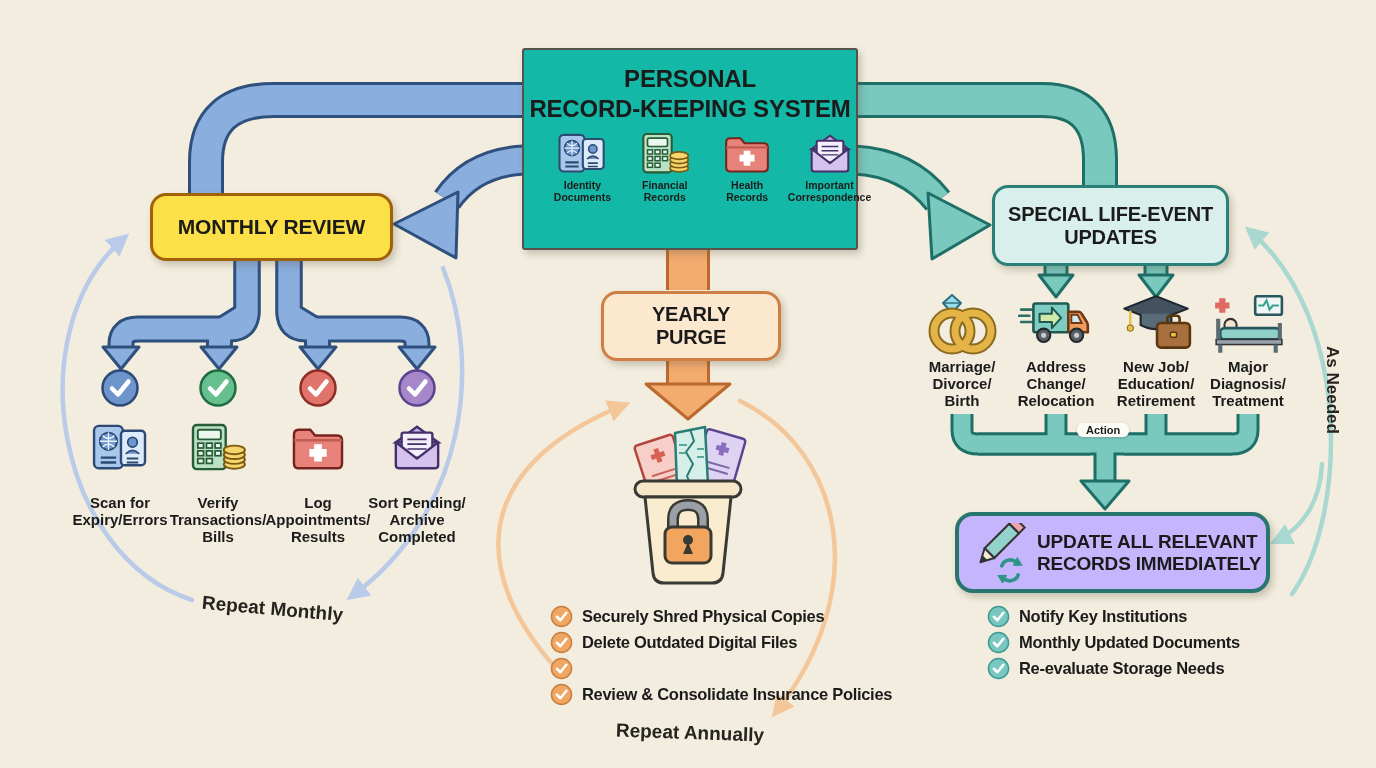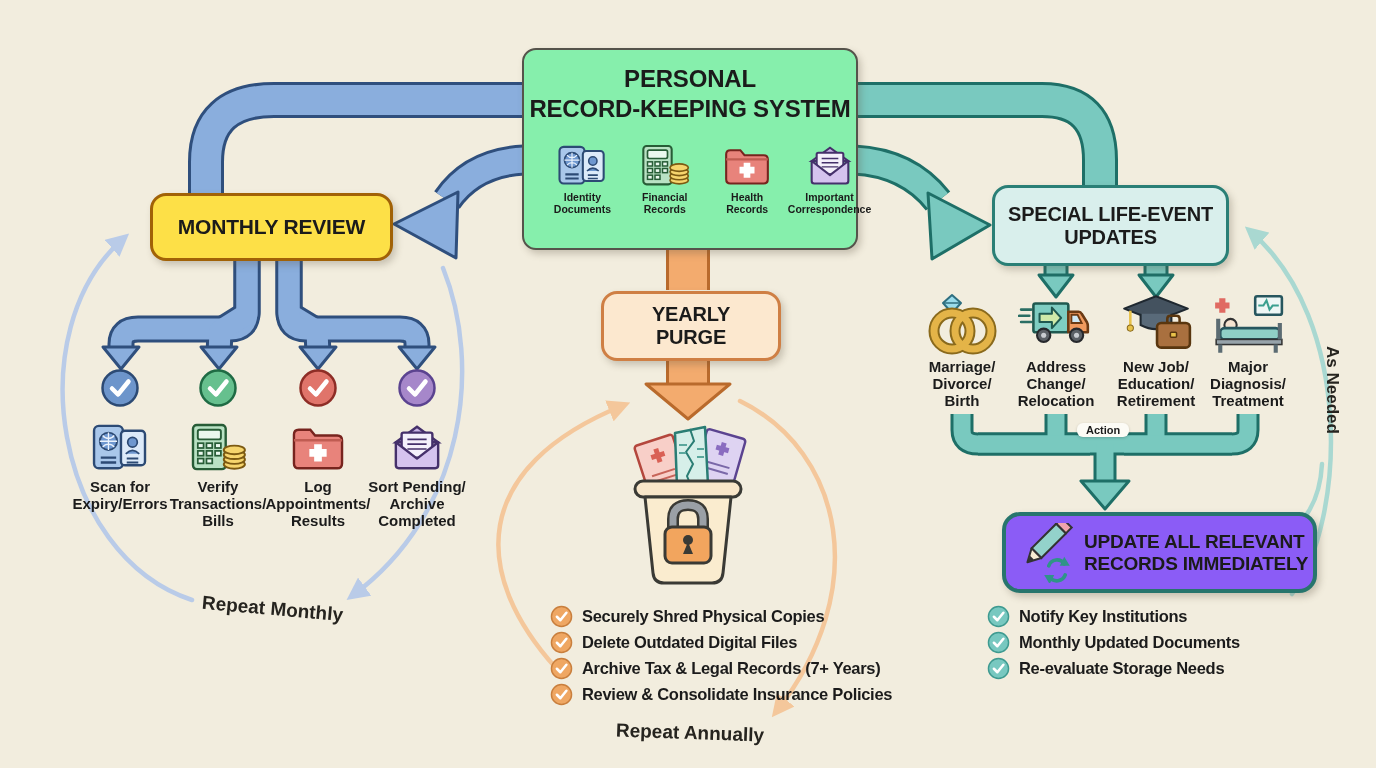--- a/index.html
+++ b/index.html
@@ -4,44 +4,44 @@
 <style>
   html,body{margin:0;padding:0;background:#f2edde;}
   #canvas{position:relative;width:1376px;height:768px;overflow:hidden;
           font-family:"Liberation Sans","DejaVu Sans",sans-serif;color:#1b1b1b;
           background:#f2edde;}
   #wires{position:absolute;left:0;top:0;z-index:1;}
   .box{position:absolute;z-index:3;display:flex;flex-direction:column;align-items:center;
        justify-content:center;text-align:center;border-radius:16px;
        box-shadow:3px 4px 7px rgba(90,80,60,.28);}
   .box .t{font-weight:700;white-space:pre-line;line-height:1.15;letter-spacing:-.2px;}
-  #center-box{left:522px;top:48px;width:332px;height:198px;background:#86efac;
-      border:2.5px solid #55534b;border-radius:14px;justify-content:flex-start;gap:12px;}
+  #center-box{left:522px;top:48px;width:332px;height:198px;background:#14b8a6;
+      border:2.5px solid #55534b;border-radius:3px;justify-content:flex-start;}
   #center-box .t{font-size:24px;margin-top:14px;line-height:1.25;}
   #center-cats{display:flex;width:100%;justify-content:space-evenly;margin-top:8px;padding-left:32px;}
   .cat{display:flex;flex-direction:column;align-items:center;width:80px;}
   .cat .icon{width:50px;height:44px;}
   .cat .lbl{font-size:10.5px;font-weight:700;line-height:1.15;white-space:pre-line;margin-top:3px;}
   #monthly-box{left:150px;top:193px;width:237px;height:62px;background:#fde047;
       border:3px solid #a16207;}
   #monthly-box .t{font-size:21px;}
   #yearly-box{left:601px;top:291px;width:174px;height:64px;background:#fce8cf;
       border:3.5px solid #cf7f44;}
   #yearly-box .t{font-size:20px;}
   #special-box{left:992px;top:185px;width:231px;height:75px;background:#d9efec;
       border:3px solid #2a7f76;}
   #special-box .t{font-size:20px;}
-  #update-box{left:955px;top:512px;width:307px;height:73px;background:#8b5cf6;
-      border:4px solid #27756d;border-radius:18px;flex-direction:row;justify-content:flex-start;margin-left:47px;}
+  #update-box{left:955px;top:512px;width:307px;height:73px;background:#c4b5fd;
+      border:4px solid #27756d;border-radius:18px;flex-direction:row;justify-content:flex-start;}
   #update-box .t{font-size:19px;text-align:left;margin-left:6px;}
   #update-box .icon{width:64px;height:60px;margin-left:8px;flex:none;}
   .mcol{position:absolute;top:368px;width:120px;z-index:2;display:flex;flex-direction:column;align-items:center;}
   .mcol .chk{width:40px;height:40px;}
   .mcol .icon{width:58px;height:50px;margin-top:15px;}
-  .mcol .lbl{font-size:15px;font-weight:700;line-height:1.12;white-space:pre-line;margin-top:6px;text-align:center;}
+  .mcol .lbl{font-size:15px;font-weight:700;line-height:1.12;white-space:pre-line;margin-top:22px;text-align:center;}
   .ecol{position:absolute;top:293px;width:110px;z-index:2;display:flex;flex-direction:column;align-items:center;}
   .ecol .icon{width:76px;height:62px;}
   .ecol .lbl{font-size:15px;font-weight:700;line-height:1.12;white-space:pre-line;margin-top:4px;text-align:center;}
   .check-list{position:absolute;z-index:2;}
   .check-list .row{display:flex;align-items:center;height:26px;}
   .check-list .chk{width:23px;height:23px;margin-right:9px;flex:none;}
   .check-list .lbl{font-size:16.5px;font-weight:700;letter-spacing:-.3px;white-space:nowrap;}
   #yearly-list{left:550px;top:603px;}
   #update-list{left:987px;top:603px;}
   .cycle-label{position:absolute;z-index:2;font-size:19px;font-weight:600;color:#26241f;}
@@ -331,21 +331,20 @@
             <circle cx="20" cy="20" r="17.5" fill="#efa763" stroke="#c97f3d" stroke-width="2.5"></circle>
             <path d="M12 20.5 L18 26.5 L28.5 13.5" fill="none" stroke="#ffffff" stroke-width="4.5" stroke-linecap="round" stroke-linejoin="round"></path>
           </svg></span>
     <span class="lbl">Delete Outdated Digital Files</span>
   </div>
   <div class="row">
     <span class="chk"><svg viewBox="0 0 40 40" width="100%" height="100%">
             <circle cx="20" cy="20" r="17.5" fill="#efa763" stroke="#c97f3d" stroke-width="2.5"></circle>
             <path d="M12 20.5 L18 26.5 L28.5 13.5" fill="none" stroke="#ffffff" stroke-width="4.5" stroke-linecap="round" stroke-linejoin="round"></path>
           </svg></span>
-    <span class="lbl">Archive Tax &amp; Legal Records (7+ Years)</span>
   </div>
   <div class="row">
     <span class="chk"><svg viewBox="0 0 40 40" width="100%" height="100%">
             <circle cx="20" cy="20" r="17.5" fill="#efa763" stroke="#c97f3d" stroke-width="2.5"></circle>
             <path d="M12 20.5 L18 26.5 L28.5 13.5" fill="none" stroke="#ffffff" stroke-width="4.5" stroke-linecap="round" stroke-linejoin="round"></path>
           </svg></span>
     <span class="lbl">Review &amp; Consolidate Insurance Policies</span>
   </div>
 </div>
 <div class="cycle-label" id="repeat-annually">Repeat Annually</div>

